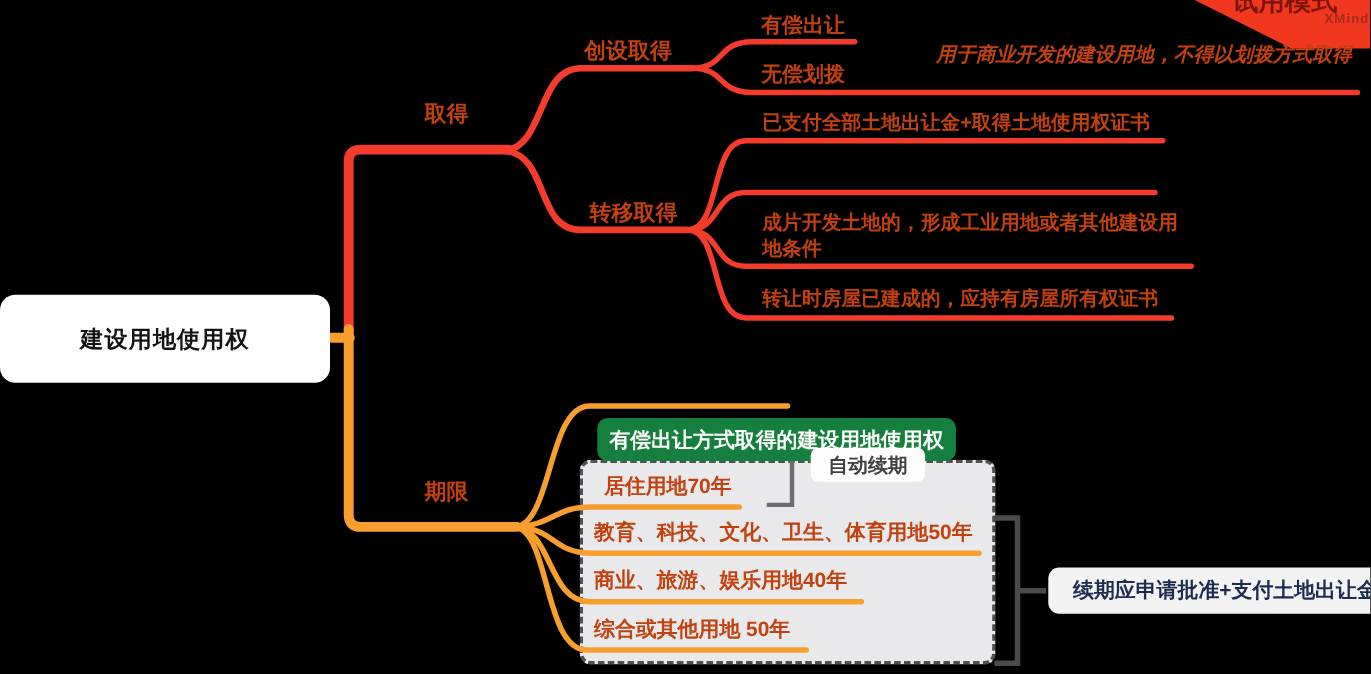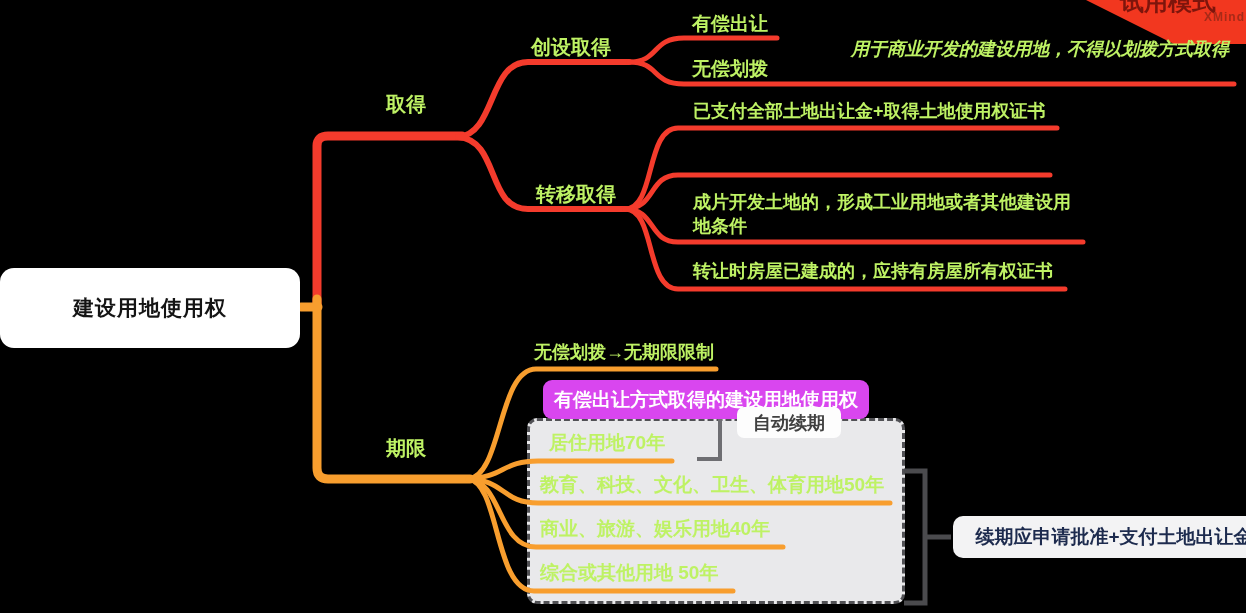--- a/index.html
+++ b/index.html
@@ -2,40 +2,40 @@
 <html><head>
 <meta charset="utf-8">
 <style>
   html,body{margin:0;padding:0;background:#000;}
   #canvas{
     position:relative;width:1246px;height:613px;overflow:hidden;
     background:#000;font-family:"Liberation Sans",sans-serif;
   }
   #wires{position:absolute;left:0;top:0;z-index:2;}
   .label{
-    position:absolute;z-index:3;color:#bef264;font-weight:700;
+    position:absolute;z-index:3;color:#c2410c;font-weight:700;
     white-space:nowrap;line-height:1.25;
   }
   .fs24{font-size:20px;font-weight:800;}
   .fs20{font-size:20px;}
   .fs19{font-size:19px;}
   .fs18{font-size:18px;}
   .wrap{white-space:normal;width:390px;line-height:24px;}
   .box{position:absolute;box-sizing:border-box;display:flex;align-items:center;justify-content:center;}
   #root-box{
     left:0;top:268;width:300px;height:80px;background:#FFFFFF;border-radius:14px;
     z-index:3;left:0px;top:268px;
   }
   #root-box .txt{font-size:21px;font-weight:900;color:#141414;letter-spacing:1px;}
   #granted-box{
     left:527px;top:418px;width:378px;height:186px;background:#E9E9EB;
     border:3px dashed #515155;border-radius:10px;z-index:1;
   }
   #granted-header{
-    left:543px;top:380px;width:326px;height:39px;background:#d946ef;
+    left:543px;top:380px;width:326px;height:39px;background:#15803d;
     border-radius:9px;z-index:4;
   }
   #granted-header .txt{color:#FFFFFF;font-size:19px;font-weight:700;}
   #auto-renew-box{
     left:737px;top:407px;width:104px;height:31px;background:#FDFDFD;
     border-radius:7px;z-index:5;
   }
   #auto-renew-box .txt{color:#404040;font-size:18px;font-weight:700;}
   #renew-rule-box{
     left:953px;top:516px;width:322px;height:42px;background:#F3F3F4;
@@ -88,21 +88,20 @@
   <div class="label fs20" style="left:531px;top:35px;">创设取得</div>
   <div class="label fs19" style="left:692px;top:12px;">有偿出让</div>
   <div class="label fs19" style="left:692px;top:57px;">无偿划拨</div>
   <div class="label fs18" style="left:851px;top:38px;font-style:italic;">用于商业开发的建设用地，不得以划拨方式取得</div>
   <div class="label fs20" style="left:536px;top:182px;">转移取得</div>
   <div class="label fs18" style="left:693px;top:100px;">已支付全部土地出让金+取得土地使用权证书</div>
   <div class="label fs18 wrap" style="left:693px;top:190px;">成片开发土地的，形成工业用地或者其他建设用地条件</div>
   <div class="label fs18" style="left:693px;top:260px;">转让时房屋已建成的，应持有房屋所有权证书</div>
 
   <div class="label fs24" style="left:386px;top:436px;">期限</div>
-  <div class="label fs18" style="left:534px;top:341px;">无偿划拨→无期限限制</div>
 
   <div class="box" id="granted-box"></div>
   <div class="box" id="granted-header">
     <span class="txt">有偿出让方式取得的建设用地使用权</span>
   </div>
   <div class="label fs19" style="left:549px;top:431px;">居住用地70年</div>
   <div class="label fs19" style="left:540px;top:473px;">教育、科技、文化、卫生、体育用地50年</div>
   <div class="label fs19" style="left:540px;top:517px;">商业、旅游、娱乐用地40年</div>
   <div class="label fs19" style="left:540px;top:561px;">综合或其他用地 50年</div>
 

